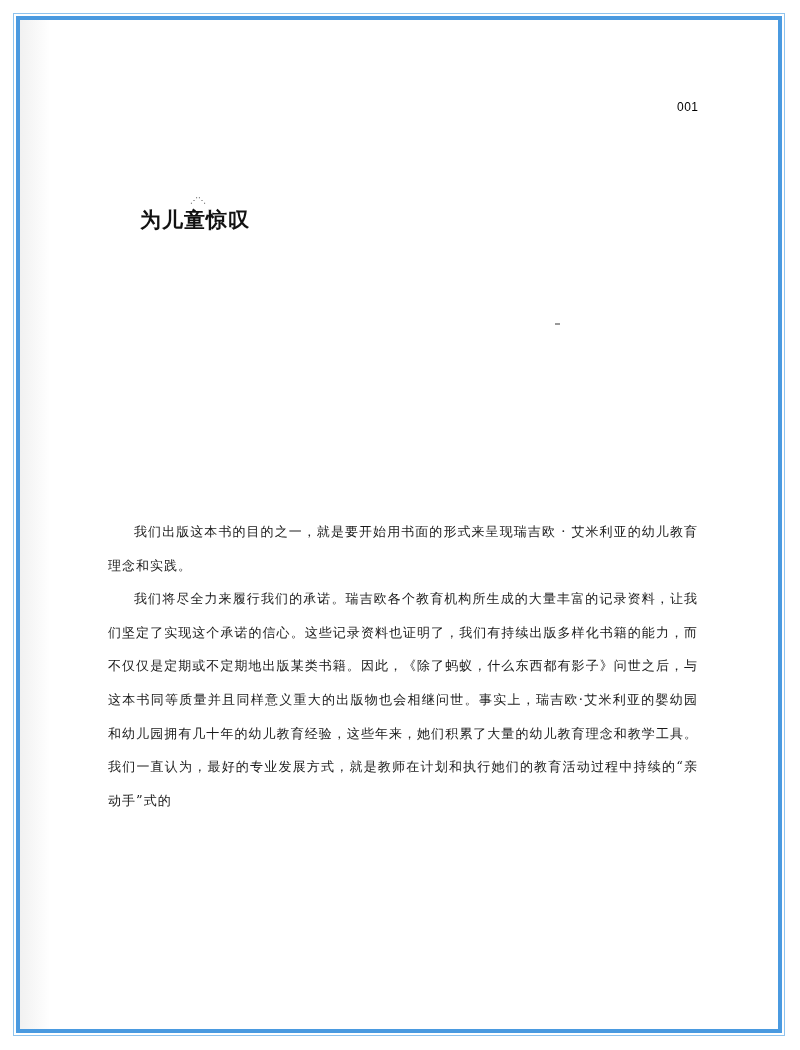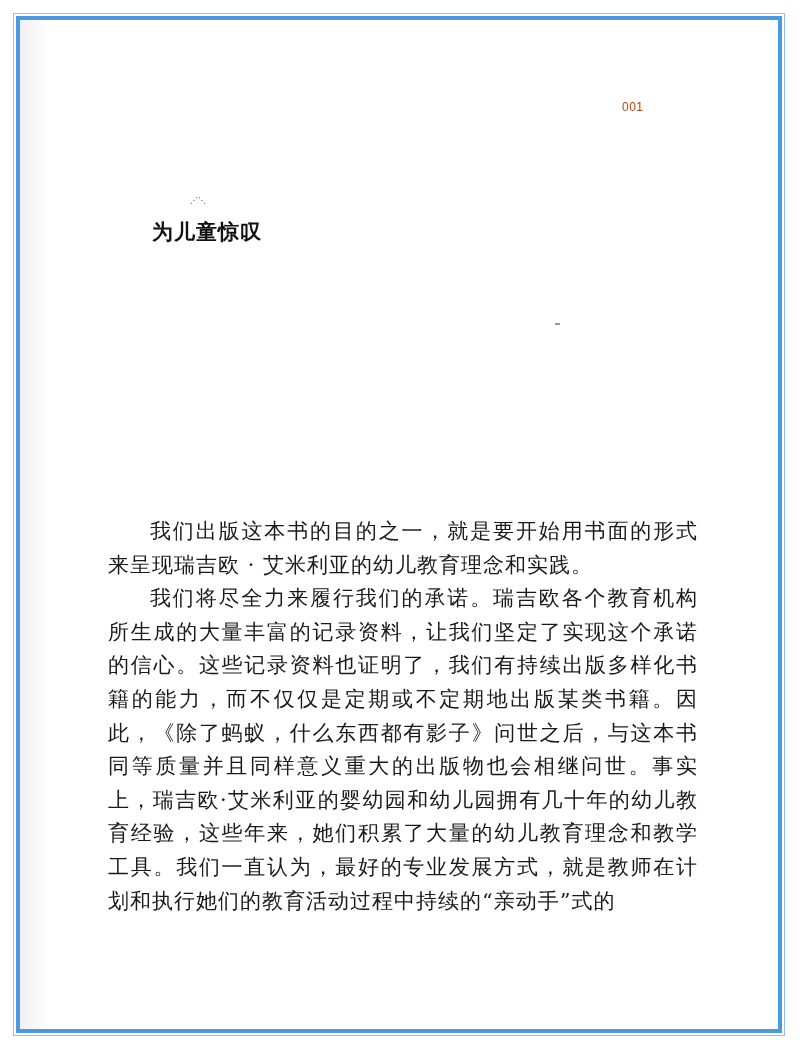--- a/index.html
+++ b/index.html
@@ -37,52 +37,52 @@
       content: "";
       position: absolute;
       left: 0;
       top: 0;
       width: 30px;
       height: 100%;
       background: linear-gradient(to right, #f1f1f1, rgba(255,255,255,0));
     }
     .page-number {
       position: absolute;
-      left: 622px;
+      left: 677px;
       top: 100px;
       font-family: "Liberation Sans", "DejaVu Sans", sans-serif;
       font-size: 12px;
-      color: #c2410c;
+      color: #000000;
       letter-spacing: 0.5px;
     }
     .chapter-title {
       position: absolute;
       left: 140px;
       top: 206px;
       font-family: "DejaVu Sans", "Liberation Sans", sans-serif;
       font-weight: bold;
       font-size: 21px;
       color: #111;
       letter-spacing: 1px;
-      margin: 12px;
+      margin: 0;
     }
     .ant-mark {
       position: absolute;
       left: 190px;
       top: 197px;
       font-size: 8px;
       color: #333;
       line-height: 1;
     }
     .body-text {
       position: absolute;
       left: 108px;
       top: 515px;
       width: 590px;
-      font-size: 21px;
+      font-size: 13px;
       line-height: 33.6px;
       color: #1a1a1a;
       text-align: justify;
       letter-spacing: 1px;
     }
     .body-text p {
       margin: 0;
       text-indent: 2em;
     }
     .speck {

